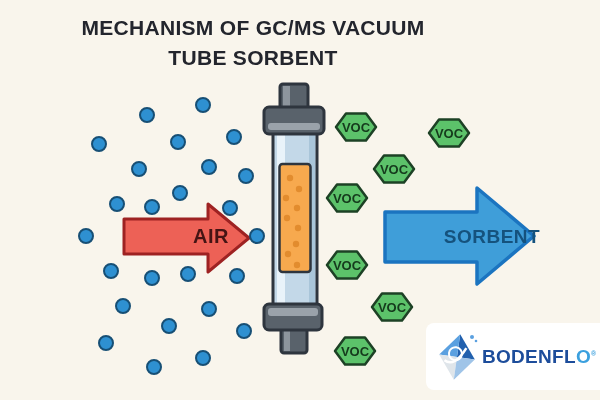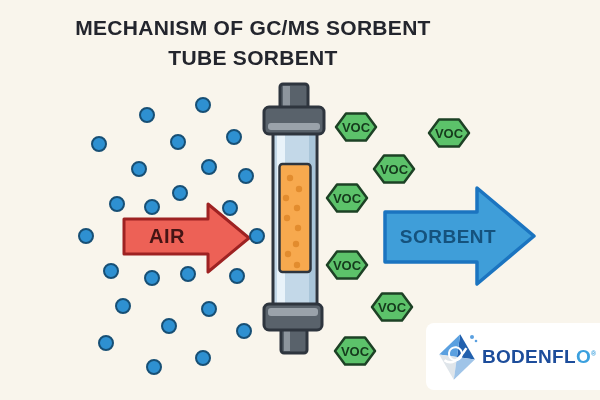--- a/index.html
+++ b/index.html
@@ -25,21 +25,21 @@
   .hex-svg polygon{
     fill:var(--voc-fill,#5cc26a);
     stroke:var(--voc-border,#1d4125);
     stroke-width:2.5; stroke-linejoin:round;
   }
   .voc-label{
     position:absolute; inset:0; display:flex; align-items:center; justify-content:center;
     font-size:13px; font-weight:bold; color:var(--voc-label-text,#153a1c);
   }
   .flow-label{
-    position:absolute; font-weight:bold; text-align:center;
+    position:absolute; font-weight:bold; text-align:center;padding-left:44px;
   }
   .air-label{
     left:126px; top:225px; width:82px; font-size:20px;
     color:var(--air-label-text,#451414); letter-spacing:.5px;
   }
   .vacuum-label{
     left:386px; top:226px; width:124px; font-size:19px;
     color:var(--vacuum-label-text,#15527d); letter-spacing:.5px;
   }
   .logo-box{
@@ -110,21 +110,21 @@
 
       <g>
         <rect x="264" y="304" width="58" height="26" rx="5" style="fill:var(--metal-mid)"></rect>
         <rect x="268" y="308" width="50" height="8" rx="3" style="fill:var(--metal-band)"></rect>
         <rect x="264" y="304" width="58" height="26" rx="5" style="fill:none;stroke:var(--outline);stroke-width:3"></rect>
       </g>
     </g>
   </svg>
 
   <div class="title">
-    <div>MECHANISM OF GC/MS SORBENT</div>
+    <div>MECHANISM OF GC/MS VACUUM</div>
     <div>TUBE SORBENT</div>
   </div>
 
   <div class="layer">
       <div class="air-dot" style="left: 139px; top: 107px;"></div>
       <div class="air-dot" style="left: 195px; top: 97px;"></div>
       <div class="air-dot" style="left: 91px; top: 136px;"></div>
       <div class="air-dot" style="left: 170px; top: 134px;"></div>
       <div class="air-dot" style="left: 226px; top: 129px;"></div>
       <div class="air-dot" style="left: 131px; top: 161px;"></div>

